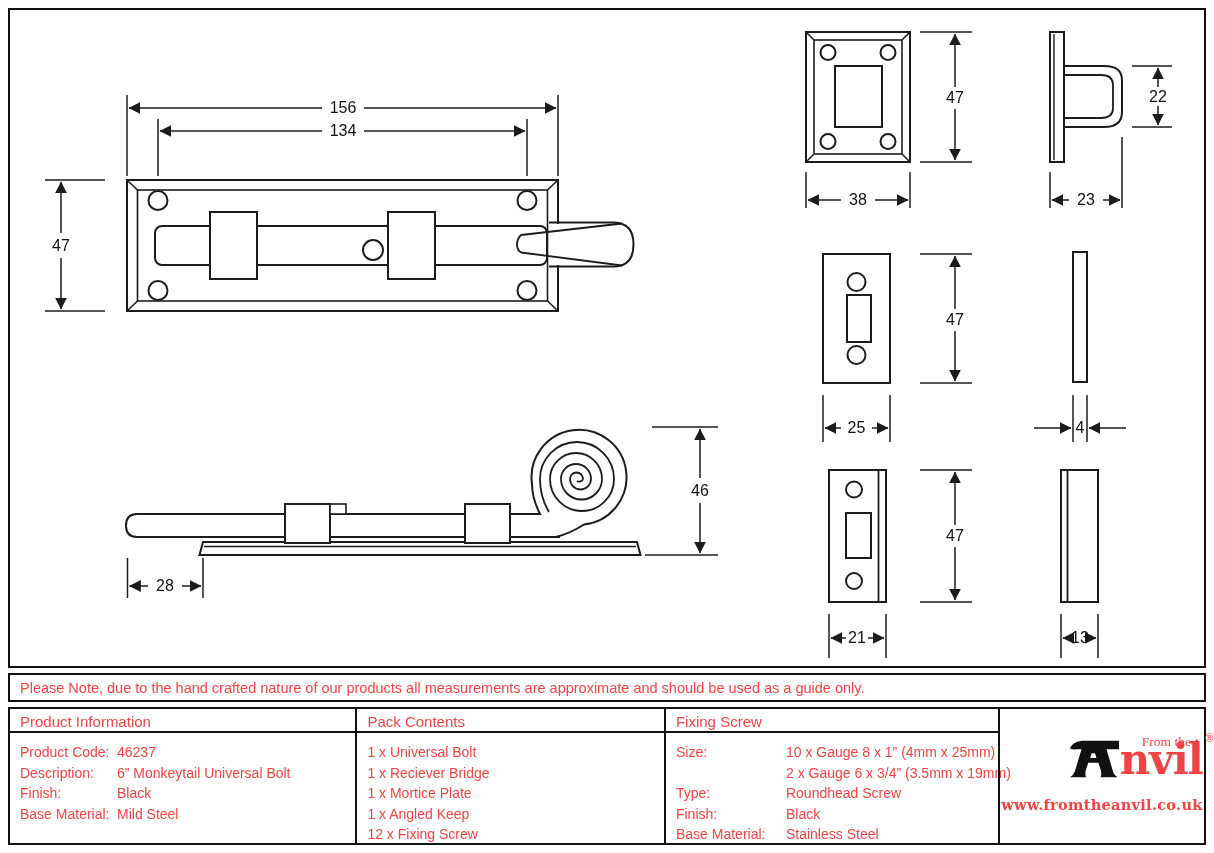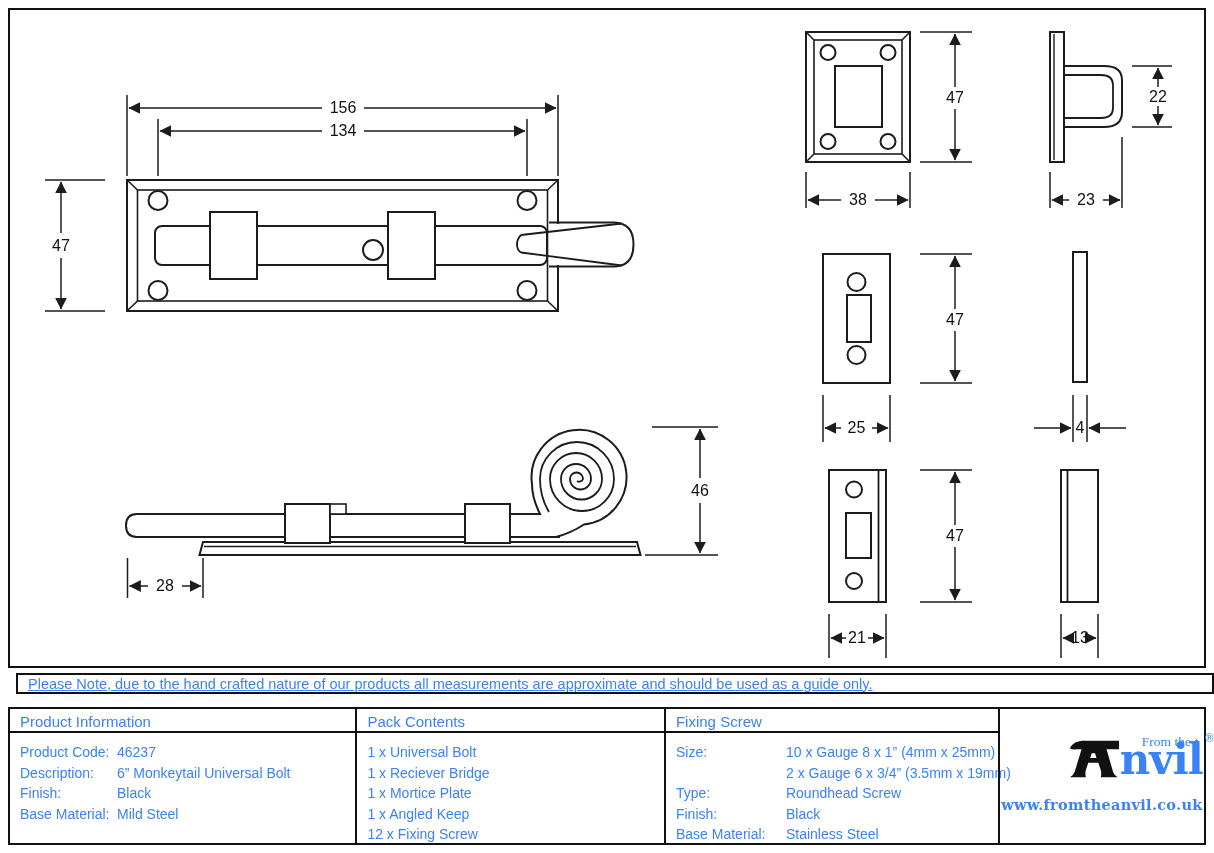--- a/index.html
+++ b/index.html
@@ -1,20 +1,20 @@
 <!DOCTYPE html>
 <html><head>
 <meta charset="utf-8">
 <style>
   html,body{margin:0;padding:0;background:#e8e8e8;}
   .sheet{position:relative;width:1214px;height:853px;background:#ffffff;
-         font-family:"Liberation Sans",sans-serif;color:#3b82f6;overflow:hidden;}
+         font-family:"Liberation Sans",sans-serif;color:#ef4444;overflow:hidden;}
   .box{position:absolute;border:2.5px solid #111;background:#fff;box-sizing:border-box;}
   .box-drawings{left:8px;top:8px;width:1198px;height:660px;}
-  .box-note{left:16px;top:673px;width:1198px;height:21px;display:flex;align-items:center;text-decoration:underline;}
+  .box-note{left:8px;top:673px;width:1198px;height:29px;display:flex;align-items:center;}
   .box-table{left:8px;top:707px;width:1198px;height:138px;display:flex;}
   .note-text{font-size:14.5px;padding-left:10px;white-space:nowrap;}
   .col{box-sizing:border-box;height:100%;}
   .col + .col{border-left:2px solid #111;}
   .col1{width:347px;} .col2{width:310px;} .col3{width:334px;} .col4{width:207px;display:flex;align-items:center;justify-content:center;}
   .cell-header{height:24px;border-bottom:2px solid #111;box-sizing:border-box;
                font-size:15px;padding:4px 0 0 10px;}
   .cell-body{padding:9px 0 0 10px;font-size:14px;line-height:20.5px;}
   .kv{display:flex;}
   .kv .k{width:97px;flex:none;}

